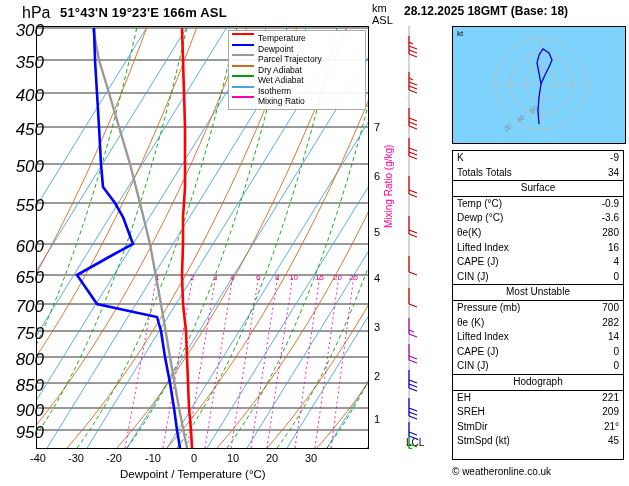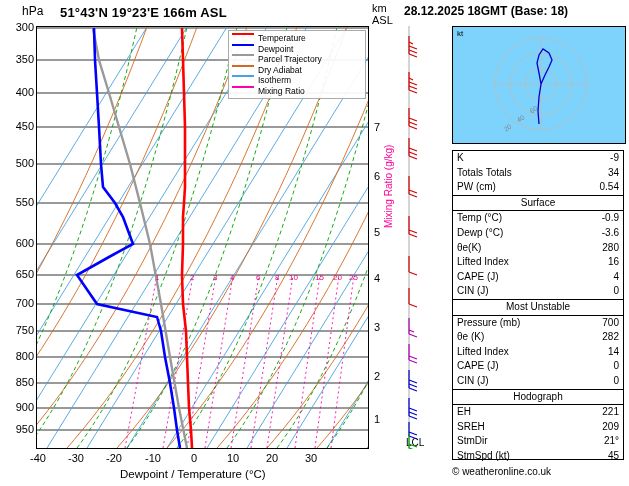--- a/index.html
+++ b/index.html
@@ -1,28 +1,28 @@
 <!DOCTYPE html>
 <html><head>
 <meta charset="utf-8">
 <style>
   html,body{margin:0;padding:0;background:#fff;}
   body{width:629px;height:486px;position:relative;font-family:"Liberation Sans",sans-serif;overflow:hidden;}
   .abs{position:absolute;}
   
-  #hPa-label{left:22px;top:4px;font-size:12px;color:#000;}
+  #hPa-label{left:22px;top:4px;font-size:16px;color:#000;}
   #station-title{left:60px;top:5px;font-size:13px;font-weight:bold;color:#000;letter-spacing:.2px;}
   #km-label{left:372px;top:2px;font-size:11px;color:#000;}
   #asl-label{left:372px;top:14px;font-size:11px;color:#000;}
   #run-title{left:404px;top:4px;font-size:12px;font-weight:bold;color:#000;}
   
   #plot{left:36px;top:26px;width:333px;height:423px;border:1px solid #000;box-sizing:border-box;overflow:hidden;background:#fff;}
   #plot svg{display:block;}
   
-  .ylab{position:absolute;left:4px;font-size:11px;color:#000;text-align:right;width:30px;}
+  .ylab{position:absolute;left:14px;font-size:17px;color:#000;text-align:right;width:30px;font-style:italic;}
   
   .xlab{position:absolute;font-size:11px;color:#000;text-align:center;width:34px;}
   #xaxis-title{left:120px;top:468px;font-size:11.5px;color:#000;}
   
   .kmlab{position:absolute;left:374px;font-size:11px;color:#000;}
   #lcl-label{left:374px;top:437px;font-size:10px;color:#000;margin-left:32px;}
   
   #legend{left:228px;top:30px;width:138px;background:rgba(255,255,255,.92);border:1px solid #aaa;padding:2px 3px;box-sizing:border-box;}
   #legend .row{display:flex;align-items:flex-start;height:10.5px;}
   #legend .swatch{width:22px;height:0;border-top-width:2px;border-top-style:solid;margin-right:4px;}
@@ -192,20 +192,24 @@
   </div>
   <div class="row">
     <span class="swatch" style="border-top-color:#999999"></span>
     <span class="lbl">Parcel Trajectory</span>
   </div>
   <div class="row">
     <span class="swatch" style="border-top-color:#d2691e"></span>
     <span class="lbl">Dry Adiabat</span>
   </div>
   <div class="row">
+    <span class="swatch" style="border-top-color:#00a000"></span>
+    <span class="lbl">Wet Adiabat</span>
+  </div>
+  <div class="row">
     <span class="swatch" style="border-top-color:#4aa3df"></span>
     <span class="lbl">Isotherm</span>
   </div>
   <div class="row">
     <span class="swatch" style="border-top-color:#ff00aa"></span>
     <span class="lbl">Mixing Ratio</span>
   </div>
 </div>
 
 <div class="abs" id="barbs">
@@ -323,24 +327,20 @@
 
 <div class="abs" id="table">
   <div class="r">
       <span class="k">K</span>
       <span class="v">-9</span>
     </div>
   <div class="r">
       <span class="k">Totals Totals</span>
       <span class="v">34</span>
     </div>
-  <div class="r">
-      <span class="k">PW (cm)</span>
-      <span class="v">0.54</span>
-    </div>
 
   <div class="sec">Surface</div>
   <div class="r">
       <span class="k">Temp (°C)</span>
       <span class="v">-0.9</span>
     </div>
   <div class="r">
       <span class="k">Dewp (°C)</span>
       <span class="v">-3.6</span>
     </div>

